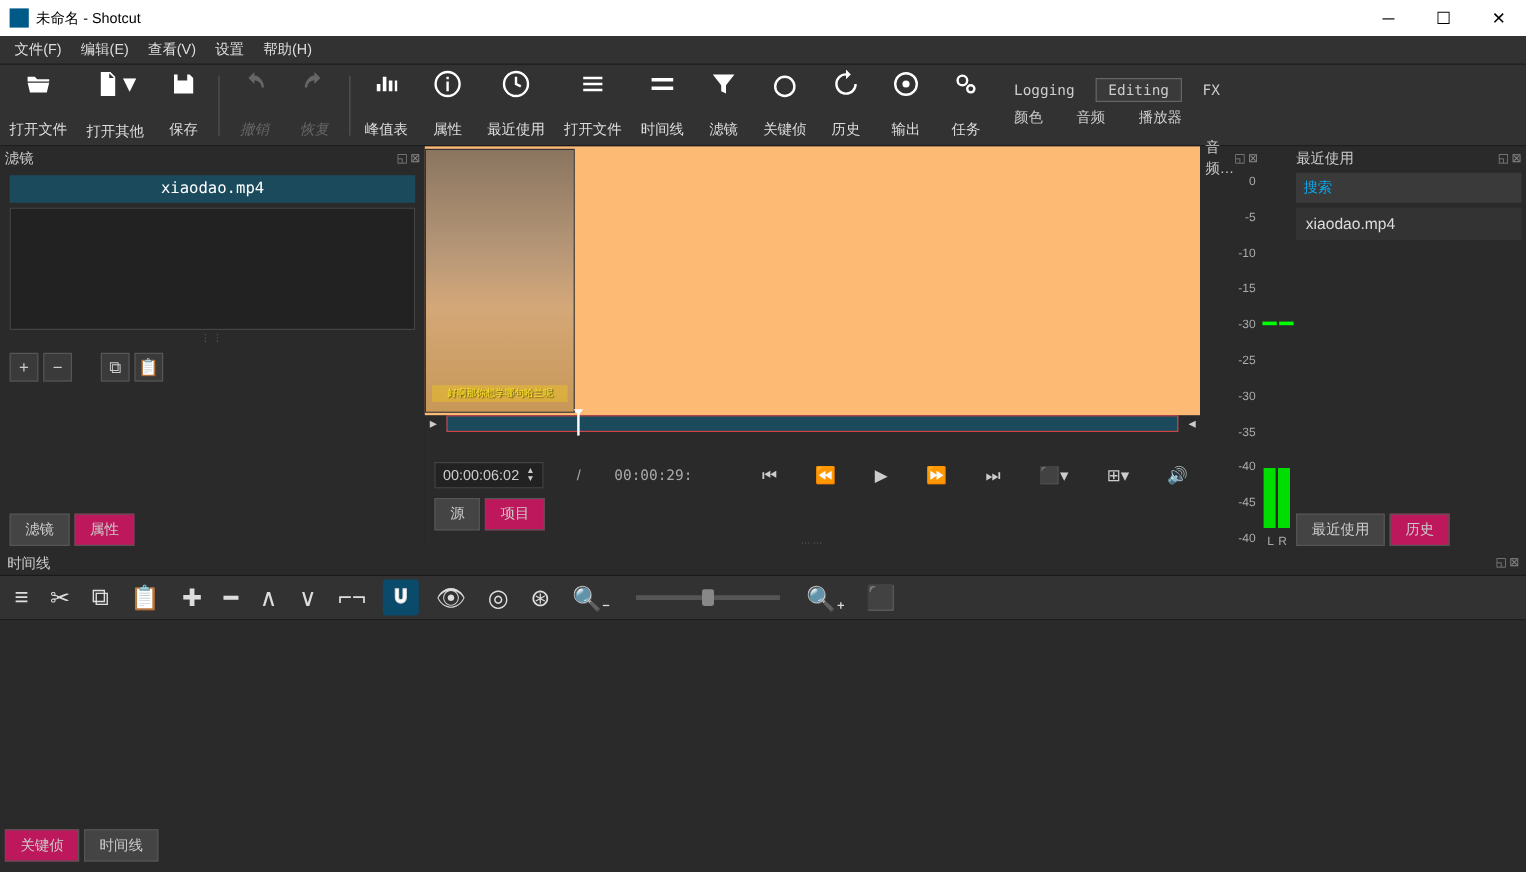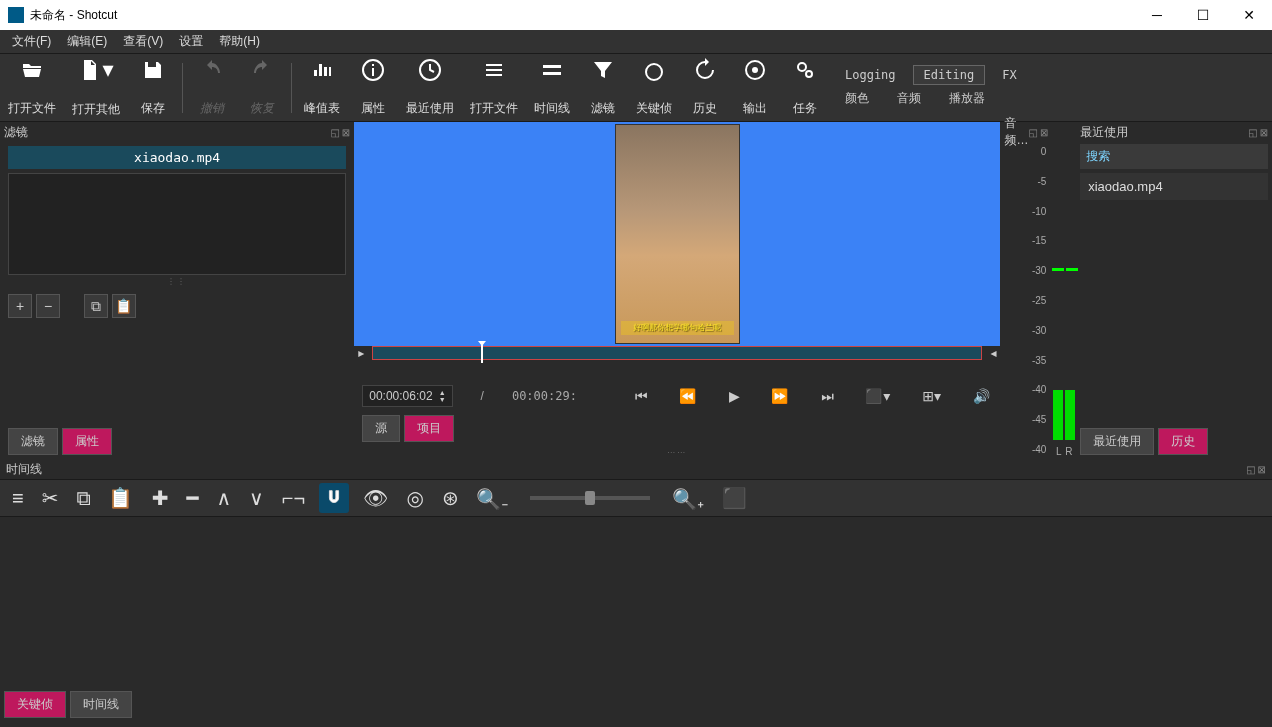--- a/index.html
+++ b/index.html
@@ -34,21 +34,21 @@
 .clip-item { background: #1a4a5c; color: #fff; padding: 4px; text-align: center; font-family: monospace; font-size: 13px; margin: 4px 8px; }
 .filter-list { flex: 1; background: #222; margin: 0 8px; border: 1px solid #444; }
 .filter-actions { display: flex; gap: 4px; padding: 6px 8px; }
 .factbtn { width: 24px; height: 24px; background: #3a3a3a; border: 1px solid #555; display: flex; align-items: center; justify-content: center; color: #ccc; font-size: 14px; }
 .filter-tabs { display: flex; gap: 4px; padding: 4px 8px; }
 .ftab { padding: 4px 12px; background: #be185d; border: 1px solid #555; font-size: 12px; }
 .ftab.active { background: #444; }
 .drag-handle { display: flex; justify-content: center; padding: 2px; color: #666; font-size: 8px; letter-spacing: 2px; }
 
 .center-panel { flex: 1; background: #2a2a2a; display: flex; flex-direction: column; position: relative; }
-.preview-area { flex: 1; display: flex; align-items: center; justify-content: center; background: #3b82f6; }
+.preview-area { flex: 1; display: flex; align-items: center; background: #fdba74; }
 .video-frame { width: 125px; height: 220px; background: linear-gradient(180deg, #8a7560 0%, #b89878 40%, #d4a878 60%, #c89858 100%); position: relative; border: 1px solid #333; }
 .video-frame::after { content: ""; position: absolute; bottom: 8px; left: 5px; right: 5px; height: 14px; background: rgba(255,220,0,0.3); }
 .subtitle { position: absolute; bottom: 10px; left: 0; right: 0; text-align: center; color: #ffeb3b; font-size: 8px; text-shadow: 1px 1px 1px #000; }
 
 .scrubber { height: 35px; padding: 0 4px; position: relative; }
 .scrub-track { height: 14px; background: #1a4a5c; border: 1px solid #c44; position: relative; margin: 0 8px; }
 .scrub-ticks { display: flex; justify-content: space-between; padding: 0 8px; font-family: monospace; font-size: 10px; color: #aaa; margin-top: 2px; }
 .playhead { position: absolute; left: 108px; top: -2px; width: 2px; height: 18px; background: #fff; }
 .playhead::before { content: ""; position: absolute; top: -4px; left: -3px; border-left: 4px solid transparent; border-right: 4px solid transparent; border-top: 5px solid #fff; }
 
@@ -58,21 +58,21 @@
 .duration { font-family: monospace; color: #aaa; text-align: center; }
 .tcbtn { color: #ccc; font-size: 14px; padding: 2px; cursor: pointer; }
 .source-tabs { display: flex; gap: 4px; padding: 4px 8px; }
 
 .meter-panel { width: 60px; background: #2a2a2a; display: flex; flex-direction: column; }
 .meter-scale { flex: 1; display: flex; flex-direction: column; justify-content: space-between; align-items: flex-end; padding: 4px 6px; font-size: 10px; color: #aaa; position: relative; }
 .meter-lr { display: flex; justify-content: space-around; font-size: 10px; padding: 2px; color: #aaa; }
 .meter-peak { position: absolute; width: 12px; height: 3px; background: #0f0; }
 
 .right-panel { width: 230px; background: #2a2a2a; display: flex; flex-direction: column; }
-.search-box { background: #3a3a3a; padding: 4px 6px; margin: 2px 4px; color: #7dd3fc; font-size: 12px; }
+.search-box { background: #3a3a3a; padding: 4px 6px; margin: 2px 4px; color: #0ea5e9; font-size: 12px; }
 .recent-item { padding: 6px 8px; color: #ddd; background: #333; margin: 2px 4px; font-size: 13px; }
 .recent-tabs { display: flex; gap: 4px; padding: 4px; }
 
 .timeline-header { height: 20px; display: flex; align-items: center; justify-content: space-between; padding: 0 6px; background: #2a2a2a; font-size: 12px; }
 .timeline-toolbar { height: 38px; background: #323232; display: flex; align-items: center; gap: 10px; padding: 0 8px; border-top: 1px solid #1a1a1a; border-bottom: 1px solid #1a1a1a; }
 .tlbtn { font-size: 20px; color: #ddd; padding: 4px; display:flex; align-items:center; }
 .tlbtn.active { background: #0a4a6a; border-radius: 3px; }
 .zoom-slider { width: 120px; height: 4px; background: #555; position: relative; margin: 0 8px; }
 .zoom-thumb { position: absolute; left: 55px; top: -5px; width: 10px; height: 14px; background: #888; border-radius: 2px; }
 

